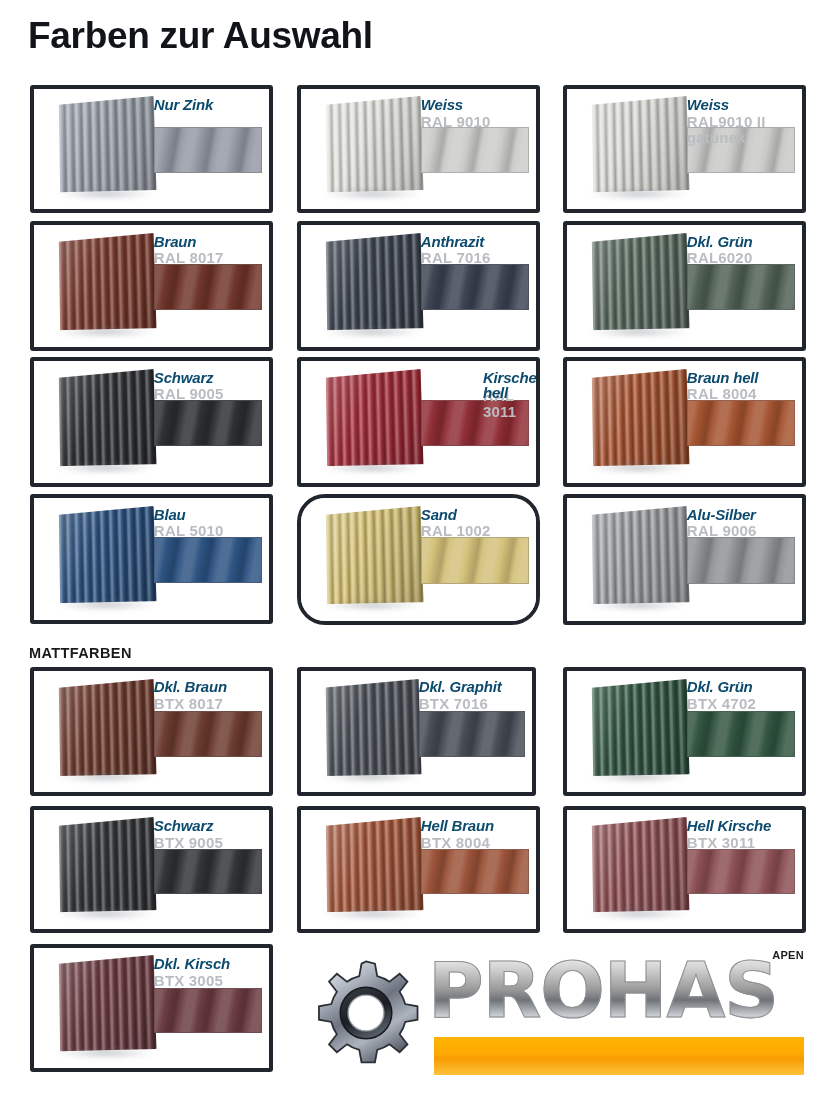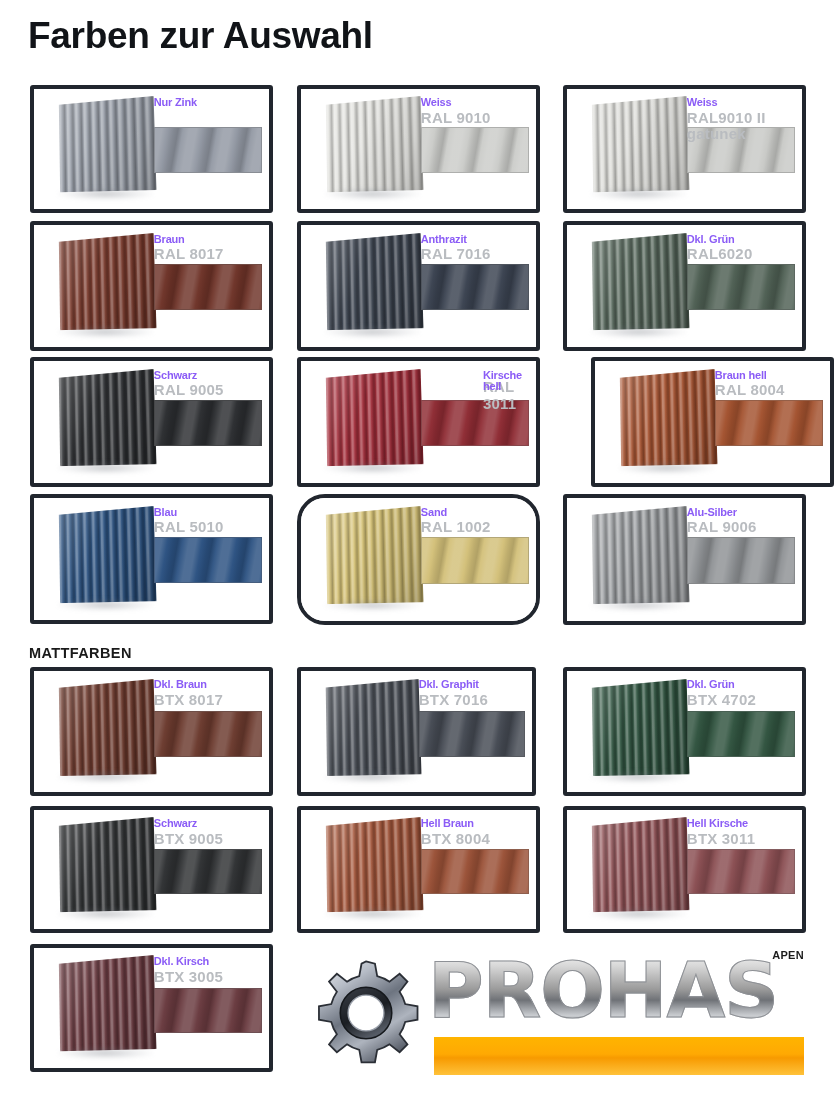--- a/index.html
+++ b/index.html
@@ -113,26 +113,27 @@
   
   .info {
     position: absolute;
     right: 3%;
     top: 7%;
     width: 46%;
     text-align: left;
   }
 
   .color-name {
-    font-size: 11px;
+    font-size: 15px;
     font-weight: bold;
-    color: #8b5cf6;
+    color: #0c4a6e;
     line-height: 1.04;
     letter-spacing: -0.2px;
     white-space: nowrap;
+    font-style: italic;
   }
 
   .color-name.wrap { white-space: normal; }
 
   .color-code {
     font-size: 15px;
     font-weight: bold;
     color: #b9bcc0;
     letter-spacing: 0.2px;
     line-height: 1.1;
@@ -367,21 +368,21 @@
         </div>
         <div class="swatch" style="background: rgb(142, 43, 51); top: 32%;">
           <div class="swatch-stripes"></div>
         </div>
         <div class="info" style="width: 40%; padding-left: 48px;">
           <div class="color-name wrap" style="position: relative; z-index: 2;">Kirsche hell</div>
           <div class="color-code" style="margin-top: -13px; position: relative; z-index: 0;">RAL 3011</div>
         </div>
       </div>
     </div>
-    <div class="card" style="left: 563px; top: 357px; width: 243px; height: 130px; margin-left: 28px;">
+    <div class="card" style="left: 563px; top: 357px; width: 243px; height: 130px;">
       <div class="card-inner">
         <div class="sheet-wrap">
           <div class="sheet">
             <div class="sheet-face" style="background: rgb(167, 82, 47);"></div>
             <div class="sheet-ribs"></div>
             <div class="sheet-shade"></div>
           </div>
           <div class="sheet-shadow"></div>
         </div>
         <div class="swatch" style="background: rgb(163, 82, 47); top: 32%;">

